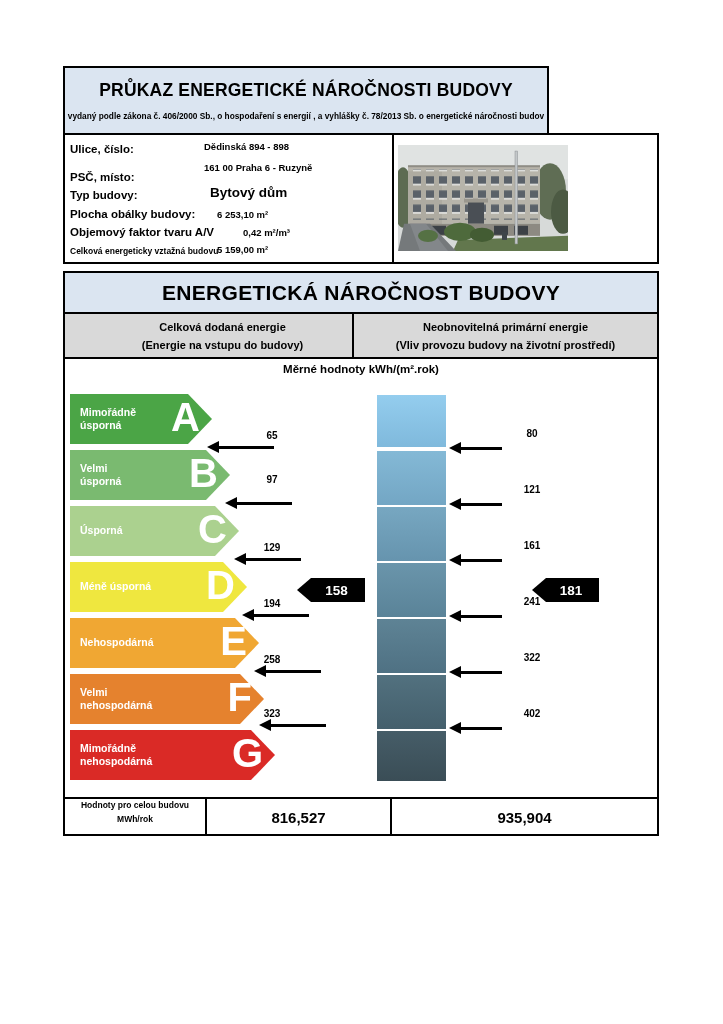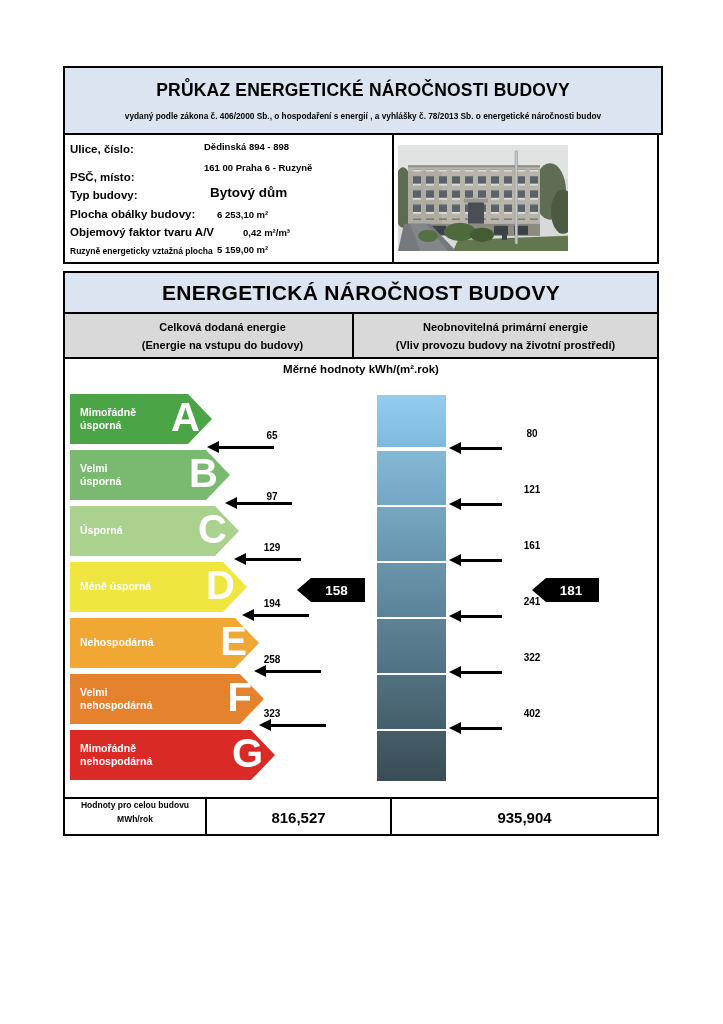--- a/index.html
+++ b/index.html
@@ -3,21 +3,21 @@
 <meta charset="utf-8">
 <style>
   html,body { margin:0; padding:0; background:#fff; }
   .page {
     position:relative; width:723px; height:1024px; background:#fff;
     font-family:"Liberation Sans", sans-serif; color:#000; overflow:hidden;
   }
   .box { position:absolute; border:2px solid #000; box-sizing:border-box; background:#fff; }
 
   
-  #doc-header { left:63px; top:66px; width:600px; height:69px; background:var(--panel-blue,#dbe5f1); }
+  #doc-header { left:63px; top:66px; width:486px; height:69px; background:var(--panel-blue,#dbe5f1); }
   .doc-title { margin-top:12px; text-align:center; font-weight:bold; font-size:17.5px; letter-spacing:.2px; }
   .doc-subtitle { margin-top:10px; text-align:center; font-weight:bold; font-size:8.3px; }
 
   
   #info-box { left:63px; top:133px; width:596px; height:131px;padding-left:47px; }
   .info-divider { position:absolute; left:327px; top:0; bottom:0; width:2px; background:#000; }
   .ilabel { position:absolute; font-weight:bold; font-size:11.5px; white-space:nowrap; }
   .ival   { position:absolute; font-weight:bold; font-size:9.5px; white-space:nowrap; }
   .photo  { position:absolute; left:333px; top:10px; width:170px; height:106px; }
   .photo svg { width:100%; height:100%; display:block; }
@@ -87,21 +87,21 @@
     <span class="ilabel" style="left:5px;top:8px">Ulice, číslo:</span>
     <span class="ival" style="left:139px;top:6px">Dědinská 894 - 898</span>
     <span class="ival" style="left:139px;top:27px">161 00 Praha 6 - Ruzyně</span>
     <span class="ilabel" style="left:5px;top:36px">PSČ, místo:</span>
     <span class="ilabel" style="left:5px;top:54px">Typ budovy:</span>
     <span class="ival" style="left:145px;top:50px;font-size:13.5px">Bytový dům</span>
     <span class="ilabel" style="left:5px;top:73px">Plocha obálky budovy:</span>
     <span class="ival" style="left:152px;top:74px">6 253,10 m²</span>
     <span class="ilabel" style="left:5px;top:91px">Objemový faktor tvaru A/V</span>
     <span class="ival" style="left:178px;top:92px">0,42 m²/m³</span>
-    <span class="ilabel" style="left:5px;top:111px;font-size:8.5px">Ruzyně energeticky vztažná plocha</span>
+    <span class="ilabel" style="left:5px;top:111px;font-size:8.5px">Celková energeticky vztažná budovu</span>
     <span class="ival" style="left:152px;top:109px">5 159,00 m²</span>
     <div class="info-divider"></div>
 
     <div class="photo">
       <svg viewBox="0 0 170 105" preserveAspectRatio="none">
         <rect width="170" height="105" fill="#d7dad9"></rect>
         <rect width="170" height="34" fill="#e0e3e2"></rect>
         <ellipse cx="152" cy="46" rx="16" ry="28" fill="#5f6d54"></ellipse>
         <ellipse cx="165" cy="66" rx="12" ry="22" fill="#4c5a43"></ellipse>
         <ellipse cx="5" cy="52" rx="10" ry="30" fill="#5d6b52"></ellipse>
@@ -185,21 +185,21 @@
         <span class="band-letter">G</span>
       </div>
 
       <div class="tharrow" style="left:142px;top:60px"></div>
       <div class="tharrow" style="left:160px;top:116px"></div>
       <div class="tharrow" style="left:169px;top:172px"></div>
       <div class="tharrow" style="left:177px;top:228px"></div>
       <div class="tharrow" style="left:189px;top:284px"></div>
       <div class="tharrow" style="left:194px;top:338px"></div>
       <div class="thnum" style="left:187px;top:50px">65</div>
-      <div class="thnum" style="left:187px;top:111px">97</div>
+      <div class="thnum" style="left:187px;top:94px">97</div>
       <div class="thnum" style="left:187px;top:162px">129</div>
       <div class="thnum" style="left:187px;top:218px">194</div>
       <div class="thnum" style="left:187px;top:274px">258</div>
       <div class="thnum" style="left:187px;top:328px">323</div>
 
       <div class="pointer" style="left:232px;top:198px">158</div>
 
       <div class="seg" style="top: 15px; height: 52px; background: linear-gradient(rgb(148, 205, 238), rgb(127, 185, 220));"></div>
       <div class="seg" style="top: 71px; height: 54px; background: linear-gradient(rgb(132, 185, 214), rgb(115, 166, 196));"></div>
       <div class="seg" style="top: 127px; height: 54px; background: linear-gradient(rgb(119, 167, 193), rgb(102, 148, 174));"></div>

